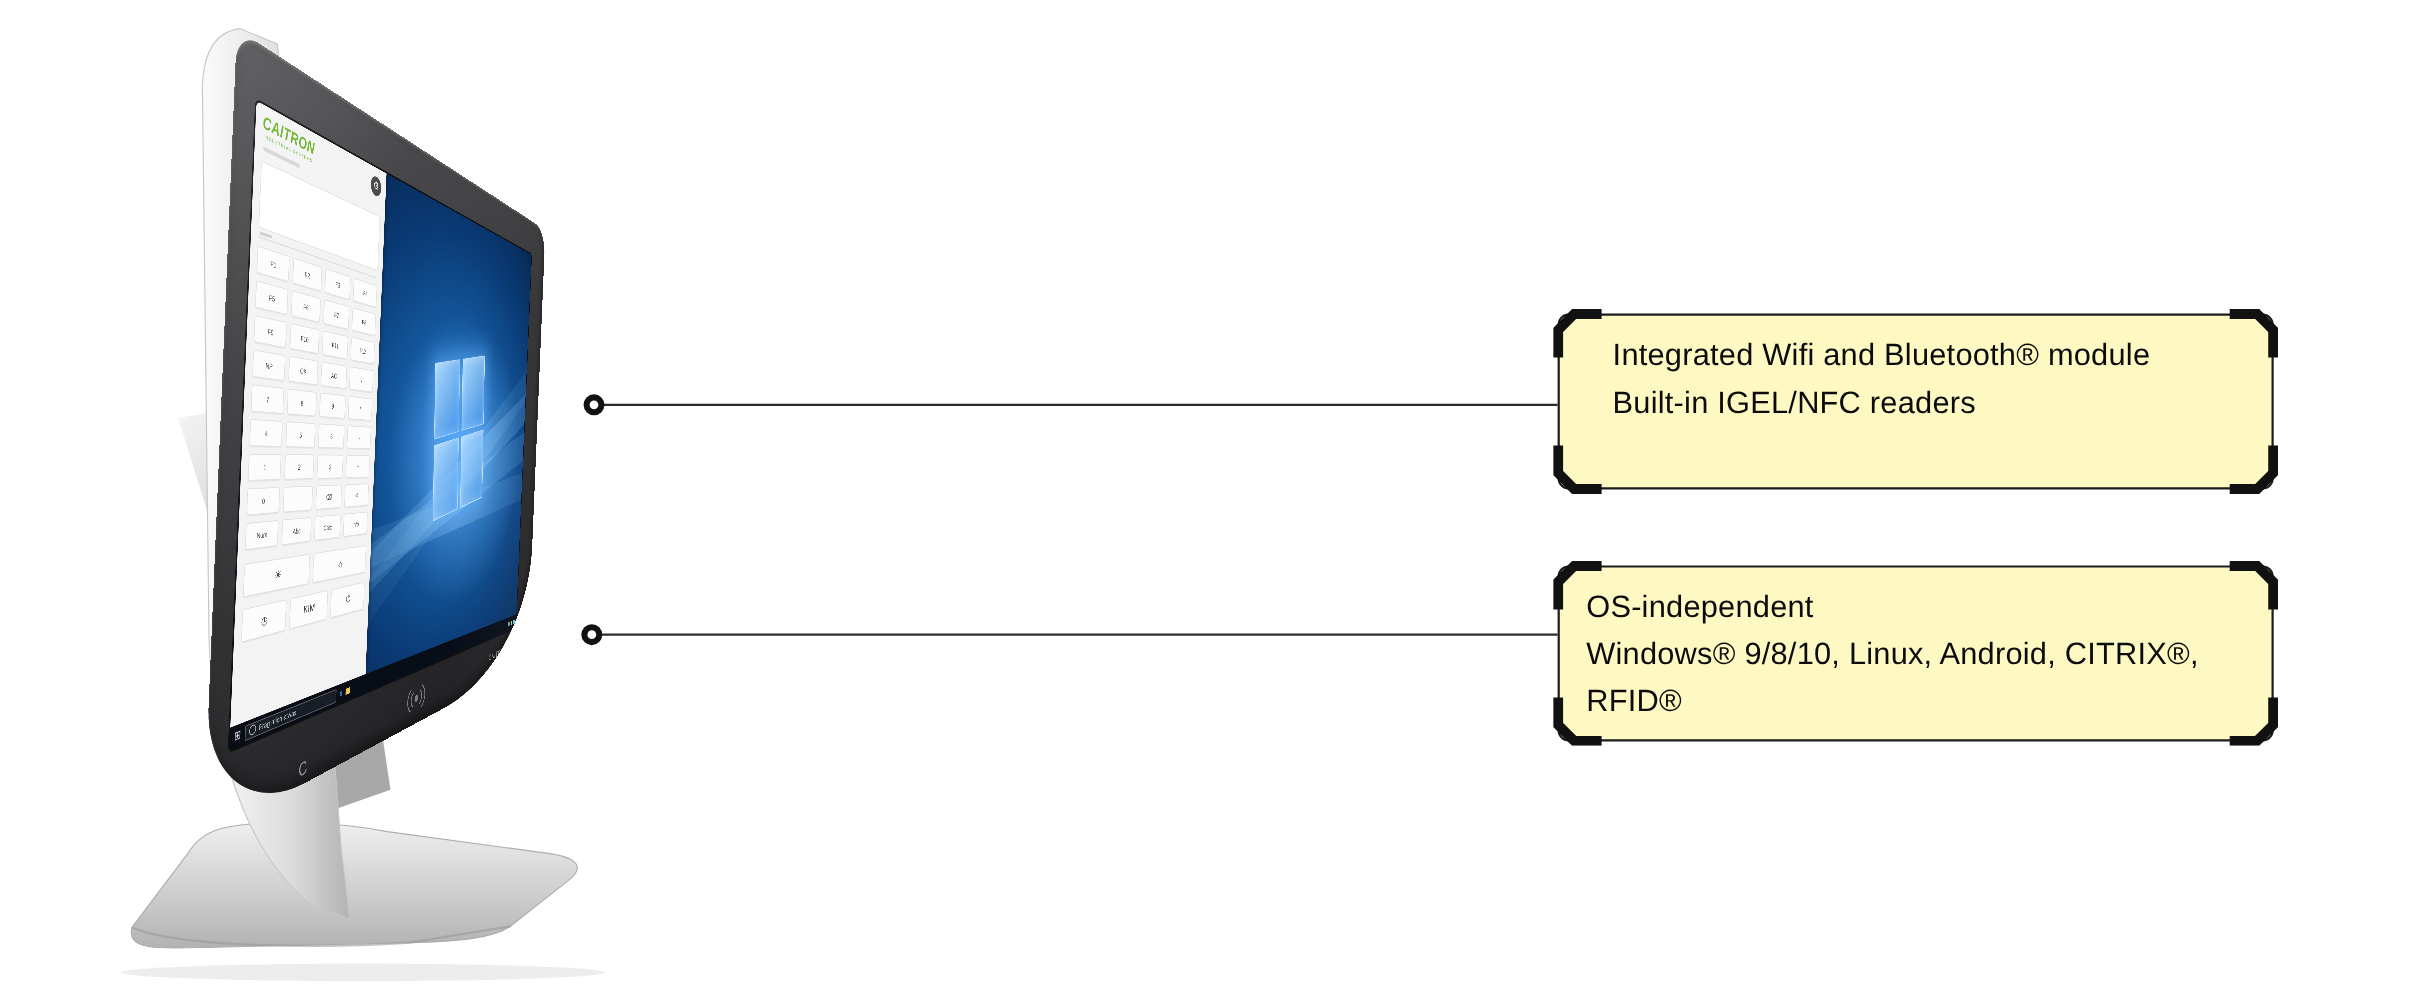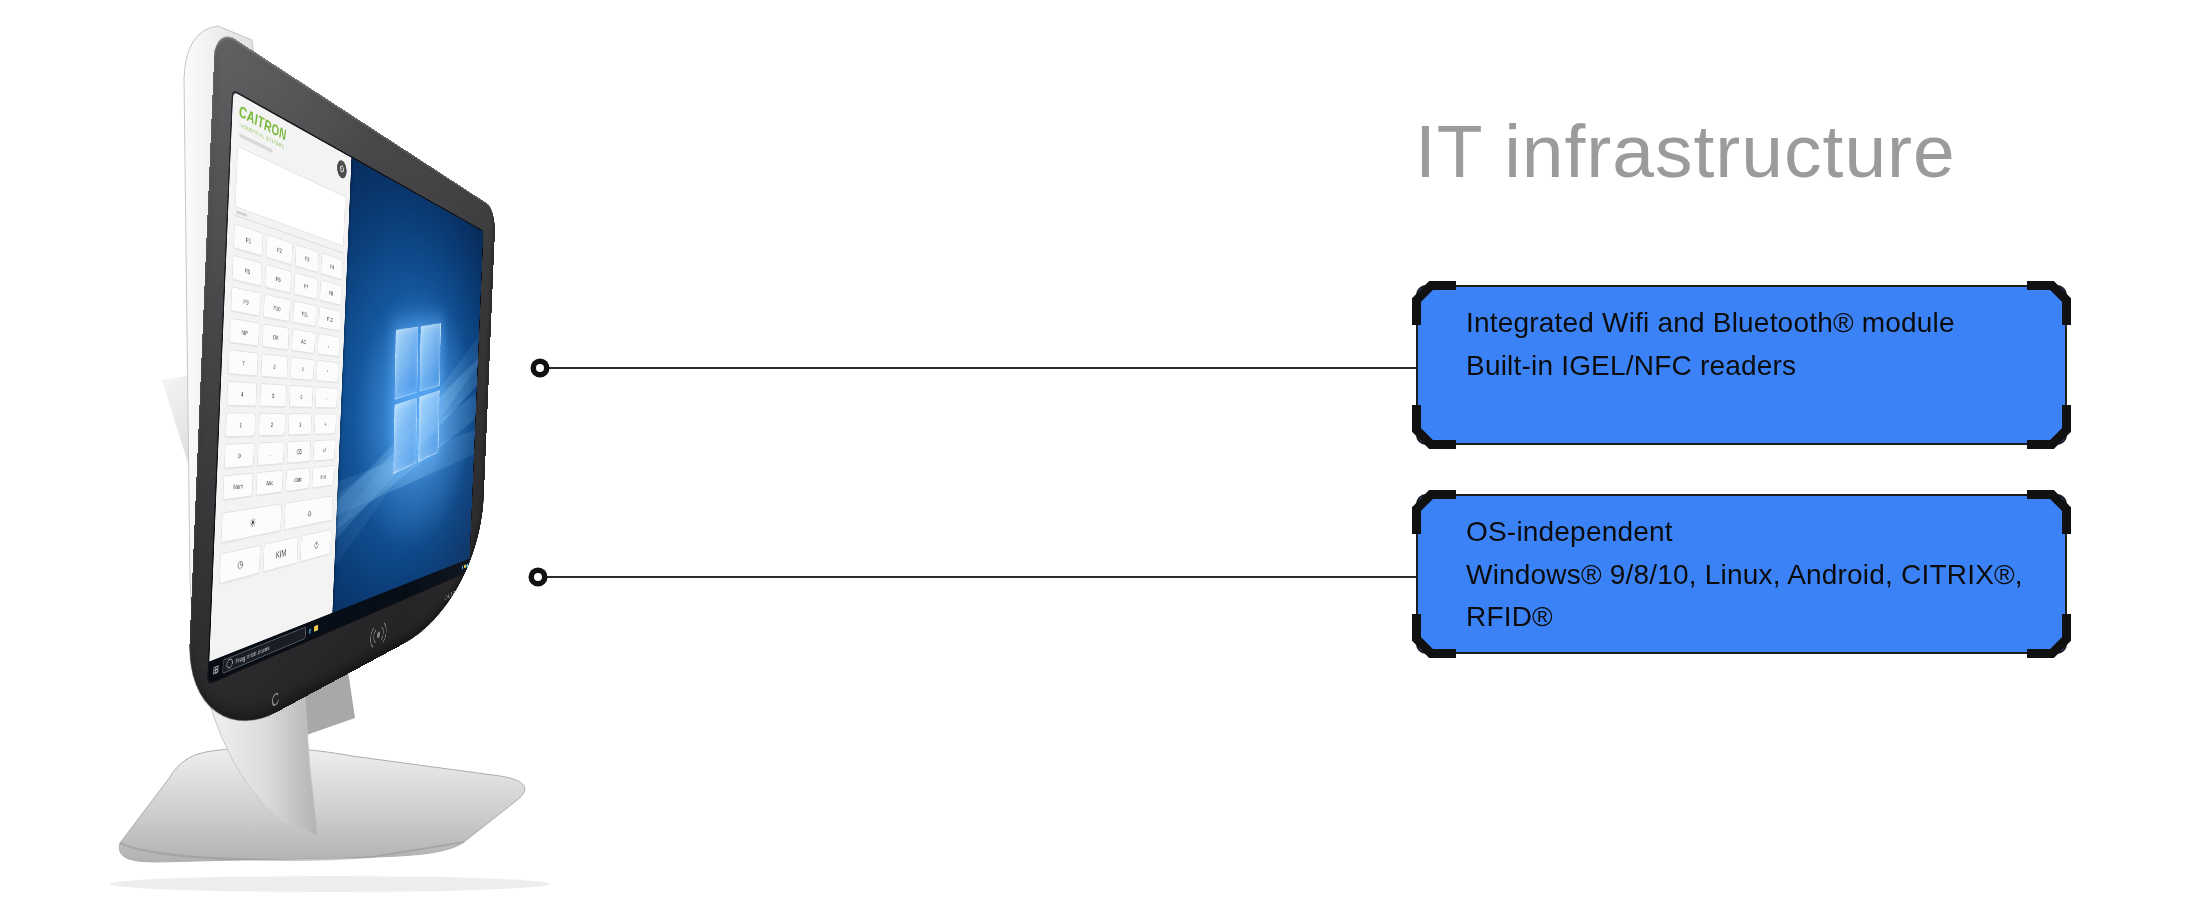--- a/index.html
+++ b/index.html
@@ -80,24 +80,24 @@
   
   .nfc{position:absolute;left:47%;bottom:16px;width:52px;height:34px;opacity:.75;}
   .bezel-brand{position:absolute;right:92px;bottom:34px;font-size:12px;letter-spacing:1.5px;color:#8f8f92;}
   .bezel-mark{position:absolute;left:138px;bottom:4px;font-size:20px;color:#98989b;transform:rotate(-8deg);}
 
   
   .ann-svg{position:absolute;left:0;top:0;z-index:4;pointer-events:none;}
   .heading{position:absolute;left:1415px;top:108px;z-index:4;font-size:75px;font-weight:300;
     letter-spacing:1px;color:#9b9b9b;}
   .callout{position:absolute;left:1416px;width:651px;height:160px;z-index:4;box-sizing:border-box;
-    border:2px solid #1c1c1c;border-radius:10px;background:#3b82f6;
+    border:2px solid #1c1c1c;border-radius:10px;background:#fef9c3;
     padding:15px 16px 0 48px;}
   .callout.c1{top:285px;}
-  .callout.c2{top:494px;}
+  .callout.c2{top:514px;padding-left:24px;}
   .callout-line{display:block;font-size:28px;line-height:42.5px;color:#0c0c0c;letter-spacing:.2px;white-space:nowrap;}
   .cb{position:absolute;width:46px;height:46px;}
   .cb svg{display:block;}
   .cb.tl{left:-6px;top:-6px;}
   .cb.tr{right:-6px;top:-6px;transform:scaleX(-1);}
   .cb.bl{left:-6px;bottom:-6px;transform:scaleY(-1);}
   .cb.br{right:-6px;bottom:-6px;transform:scale(-1,-1);}
 </style>
 </head>
 <body>
@@ -252,21 +252,20 @@
         <path d="M18,8 A10,10 0 0 0 18,26"></path>
         <path d="M40,3 A16,16 0 0 1 40,31"></path>
         <path d="M34,8 A10,10 0 0 1 34,26"></path>
       </g>
       <circle cx="26" cy="17" r="4.5" fill="#a0a0a3"></circle>
     </svg>
     <div class="bezel-brand">CAITRON</div>
     <div class="bezel-mark">C</div>
   </div>
 
-  <div class="heading">IT infrastructure</div>
 
   <svg class="ann-svg" width="2197" height="900" viewBox="0 0 2197 900">
     <line x1="540" y1="368" x2="1416" y2="368" stroke="#2b2b2b" stroke-width="2"></line>
     <line x1="538" y1="577" x2="1416" y2="577" stroke="#2b2b2b" stroke-width="2"></line>
     <g>
       <circle cx="540" cy="368" r="9.5" fill="#111"></circle>
         <circle cx="540" cy="368" r="4" fill="#fff"></circle>
     </g>
     <g>
       <circle cx="538" cy="577" r="9.5" fill="#111"></circle>

